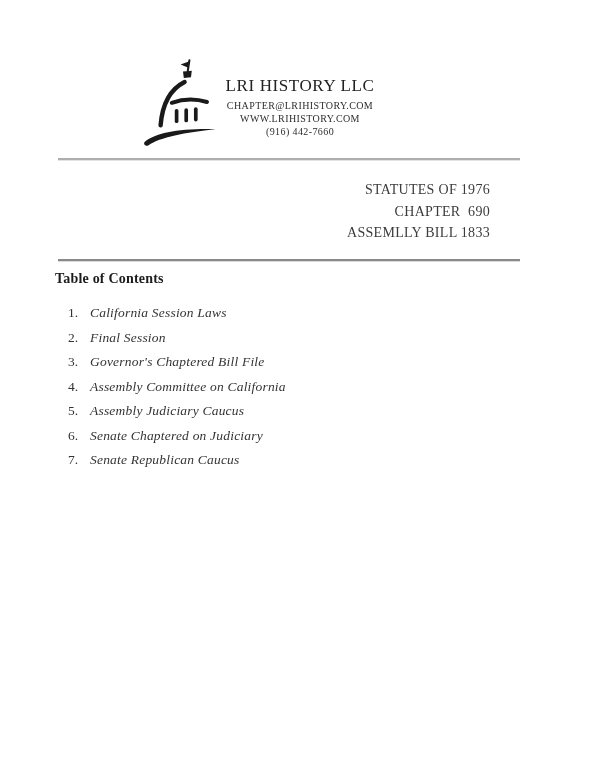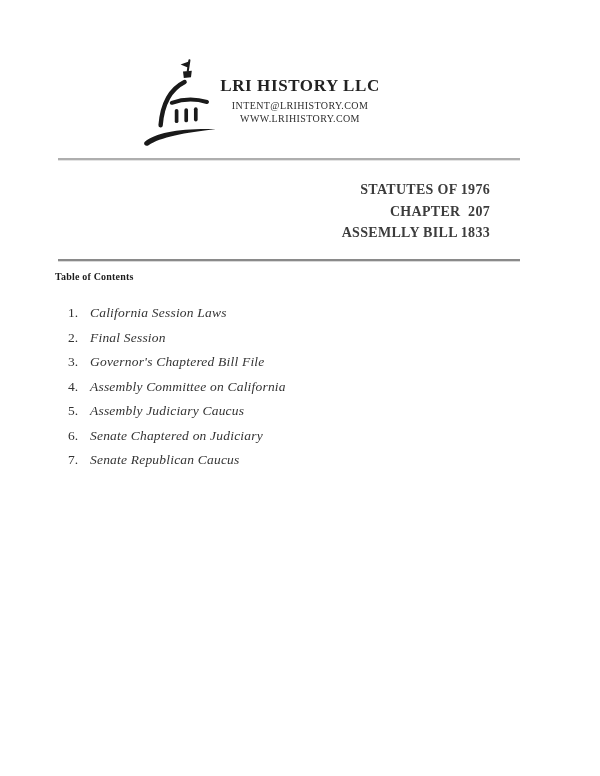--- a/index.html
+++ b/index.html
@@ -19,21 +19,20 @@
   }
   .letterhead{
     position:absolute;left:0;top:76px;width:600px;
     text-align:center;
   }
   .company{
     font-size:17px;line-height:20px;
     letter-spacing:0.6px;
     color:#222222;
     margin-bottom:3px;
-    font-weight:bold;
   }
   .contact-line{
     font-size:10px;line-height:13px;
     letter-spacing:0.4px;
     color:#2e2e2e;
   }
 
   
   .rule{
     position:absolute;left:58px;width:462px;height:2px;
@@ -47,30 +46,30 @@
     box-shadow:0 1px 0 #d9d9d9;
   }
 
   
   .reference{
     position:absolute;top:179px;right:110px;
     text-align:right;
   }
   .ref-line{
     font-size:14px;line-height:21.5px;
-    font-weight:bold;
+    font-weight:normal;
     color:#3c3c3c;
     letter-spacing:0.3px;
     white-space:pre-wrap; 
   }
 
   
   .toc-title{
     position:absolute;left:55px;top:271px;
-    font-size:10px;font-weight:bold;
+    font-size:14px;font-weight:bold;
     color:#1c1c1c;
     letter-spacing:0.2px;
   }
   .toc-list{
     position:absolute;left:62px;top:305px;width:420px;
   }
   .toc-row{
     display:flex;align-items:baseline;
     margin-bottom:9.5px;
     font-size:13.5px;line-height:15px;
@@ -104,29 +103,30 @@
 
     <path d="M47 66 L47 79" stroke="#1a1a1a" stroke-width="4.6" stroke-linecap="round"></path>
     <path d="M59 65 L59 78" stroke="#1a1a1a" stroke-width="4.6" stroke-linecap="round"></path>
     <path d="M71 64 L71 77" stroke="#1a1a1a" stroke-width="4.6" stroke-linecap="round"></path>
 
     <path d="M7 105 C 22 93 50 88 96 89 C 58 93 26 99 12 109 C 8 111 5 108 7 105 Z" fill="#1a1a1a"></path>
   </svg>
 
   <div class="letterhead">
     <div class="company">LRI HISTORY LLC</div>
-    <div class="contact-line">INTENT@LRIHISTORY.COM</div>
+    <div class="contact-line">CHAPTER@LRIHISTORY.COM</div>
     <div class="contact-line">WWW.LRIHISTORY.COM</div>
+    <div class="contact-line">(916) 442-7660</div>
   </div>
 
   <div class="rule rule-top"></div>
 
   <div class="reference">
     <div class="ref-line">STATUTES OF 1976</div>
-    <div class="ref-line">CHAPTER  207</div>
+    <div class="ref-line">CHAPTER  690</div>
     <div class="ref-line">ASSEMLLY BILL 1833</div>
   </div>
 
   <div class="rule rule-mid"></div>
 
   <div class="toc-title">Table of Contents</div>
   <div class="toc-list">
       <div class="toc-row">
         <span class="toc-num">1.</span>
         <span class="toc-label">California Session Laws</span>

